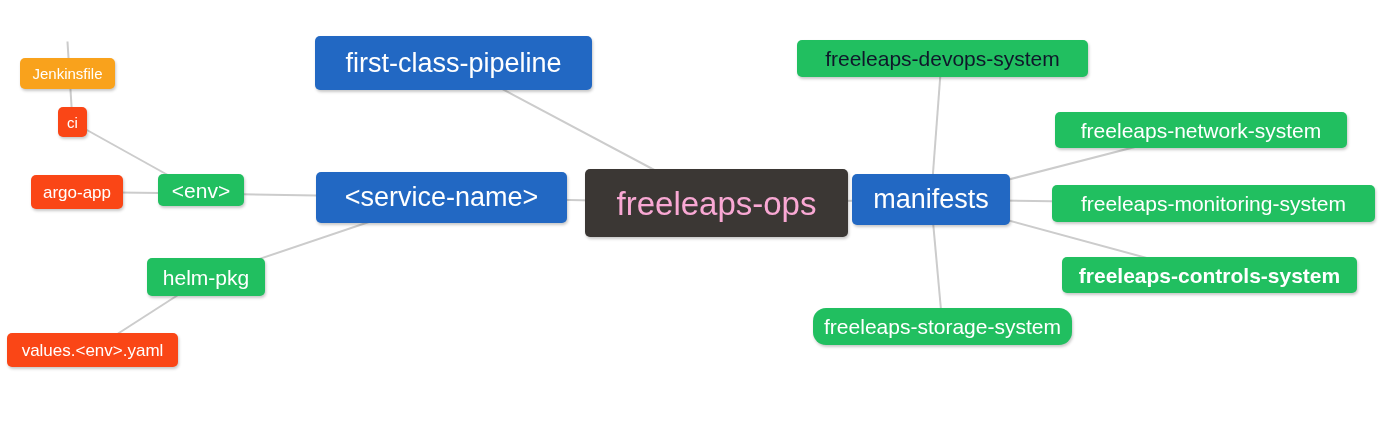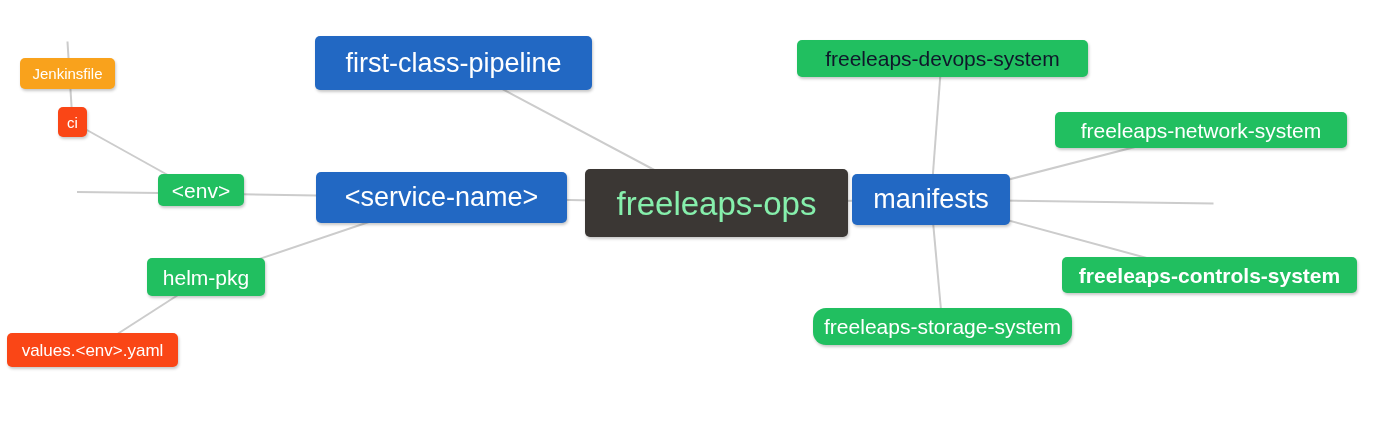--- a/index.html
+++ b/index.html
@@ -54,24 +54,26 @@
       <line x1="716.5" y1="203" x2="931" y2="199.5" stroke="#cccccc" stroke-width="2"></line>
       <line x1="931" y1="199.5" x2="942.5" y2="46.5" stroke="#cccccc" stroke-width="2"></line>
       <line x1="931" y1="199.5" x2="1201" y2="130" stroke="#cccccc" stroke-width="2"></line>
       <line x1="931" y1="199.5" x2="1213.5" y2="203.5" stroke="#cccccc" stroke-width="2"></line>
       <line x1="931" y1="199.5" x2="1209.5" y2="275" stroke="#cccccc" stroke-width="2"></line>
       <line x1="931" y1="199.5" x2="942.5" y2="326.5" stroke="#cccccc" stroke-width="2"></line>
     </svg>
 
 <div class="node" style="left: 20px; top: 26px; width: 95px; height: 31px; font-size: 15px; background: rgb(249, 162, 28); color: rgb(255, 255, 255); margin-top: 32px;">Jenkinsfile</div>
     <div class="node" style="left: 58px; top: 107px; width: 29px; height: 30px; font-size: 15px; background: rgb(250, 70, 22); color: rgb(255, 255, 255);">ci</div>
+    <div class="node" style="left: 31px; top: 175px; width: 92px; height: 34px; font-size: 17px; background: rgb(250, 70, 22); color: rgb(255, 255, 255);">argo-app</div>
     <div class="node" style="left: 158px; top: 174px; width: 86px; height: 32px; font-size: 21px; background: rgb(33, 191, 96); color: rgb(255, 255, 255);">&lt;env&gt;</div>
     <div class="node" style="left: 147px; top: 258px; width: 118px; height: 38px; font-size: 21px; background: rgb(33, 191, 96); color: rgb(255, 255, 255);">helm-pkg</div>
     <div class="node" style="left: 7px; top: 333px; width: 171px; height: 34px; font-size: 17px; background: rgb(250, 70, 22); color: rgb(255, 255, 255);">values.&lt;env&gt;.yaml</div>
     <div class="node" style="left: 315px; top: 36px; width: 277px; height: 54px; font-size: 27px; background: rgb(34, 104, 195); color: rgb(255, 255, 255);">first-class-pipeline</div>
     <div class="node" style="left: 316px; top: 172px; width: 251px; height: 51px; font-size: 27px; background: rgb(34, 104, 195); color: rgb(255, 255, 255);">&lt;service-name&gt;</div>
-    <div class="node" style="left: 585px; top: 169px; width: 263px; height: 68px; font-size: 33px; background: rgb(59, 55, 52); color: #86efac;">freeleaps-ops</div>
+    <div class="node" style="left: 585px; top: 169px; width: 263px; height: 68px; font-size: 33px; background: rgb(59, 55, 52); color: #f9a8d4;">freeleaps-ops</div>
     <div class="node" style="left: 852px; top: 174px; width: 158px; height: 51px; font-size: 27px; background: rgb(34, 104, 195); color: rgb(255, 255, 255);">manifests</div>
     <div class="node" style="left: 797px; top: 40px; width: 291px; height: 37px; font-size: 21px; background: rgb(33, 191, 96); color: #0f172a;">freeleaps-devops-system</div>
     <div class="node" style="left: 1055px; top: 112px; width: 292px; height: 36px; font-size: 21px; background: rgb(33, 191, 96); color: rgb(255, 255, 255);">freeleaps-network-system</div>
+    <div class="node" style="left: 1052px; top: 185px; width: 323px; height: 37px; font-size: 21px; background: rgb(33, 191, 96); color: rgb(255, 255, 255);">freeleaps-monitoring-system</div>
     <div class="node" style="left: 1062px; top: 257px; width: 295px; height: 36px; font-size: 21px; background: rgb(33, 191, 96); color: rgb(255, 255, 255); font-weight: bold;">freeleaps-controls-system</div>
     <div class="node" style="left: 813px; top: 308px; width: 259px; height: 37px; font-size: 21px; background: rgb(33, 191, 96); color: rgb(255, 255, 255); border-radius: 13px;">freeleaps-storage-system</div>
   </div>
 
 </body></html>

